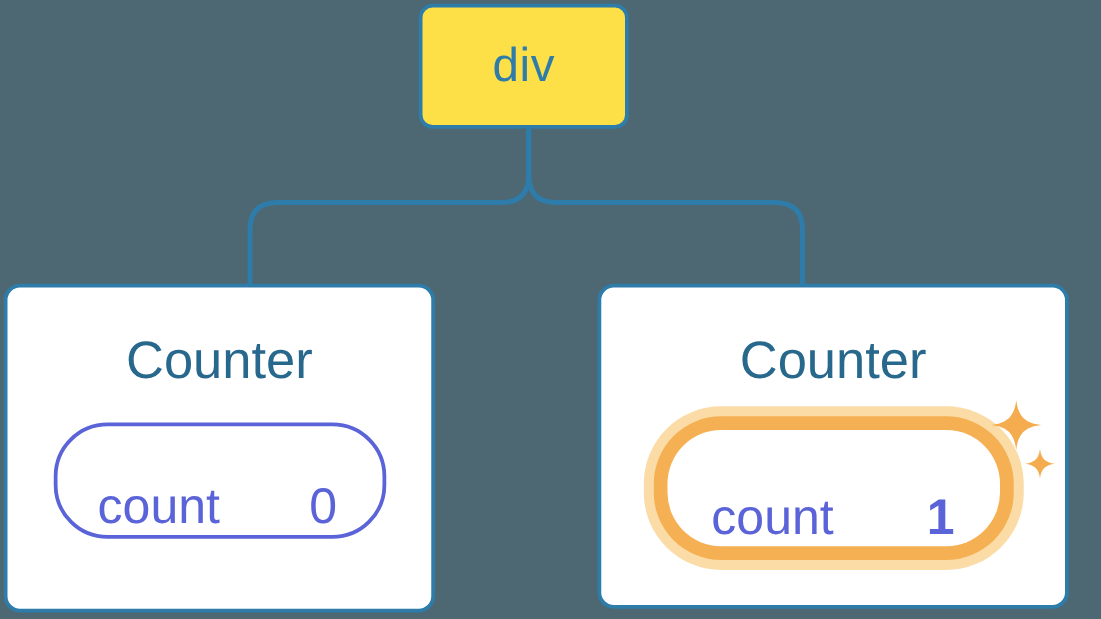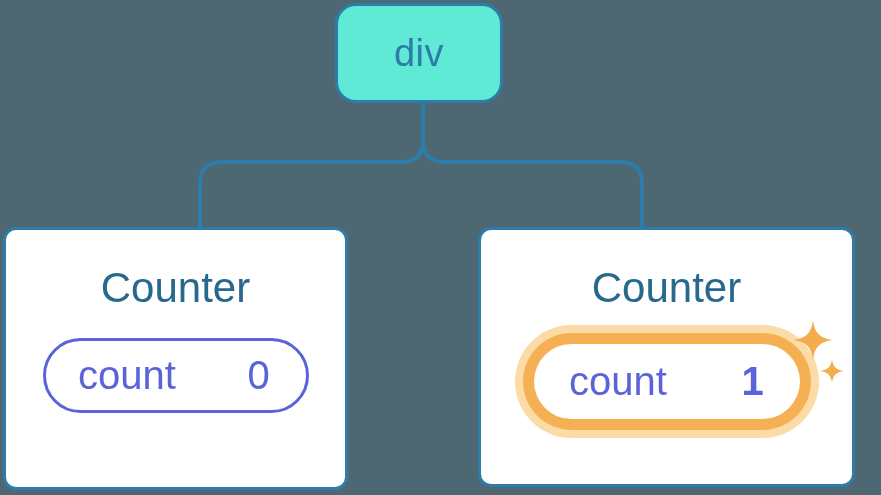--- a/index.html
+++ b/index.html
@@ -24,23 +24,23 @@
   .connector-svg path {
     fill: none;
     stroke: var(--line-blue);
     stroke-width: 4;
     stroke-linecap: round;
   }
   .root-node {
     position: absolute;
     left: 335px; top: 3px;
     width: 168px; height: 100px;
-    background: #5eead4;
+    background: #fde047;
     border: 3px solid var(--line-blue);
-    border-radius: 21px;
+    border-radius: 11px;
     display: flex; align-items: center; justify-content: center;
     color: var(--line-blue);
     font-size: 38px;
     font-weight: 500;
     letter-spacing: 0.5px;
   }
   .card {
     position: absolute;
     background: #ffffff;
     border: 3px solid var(--line-blue);
@@ -53,25 +53,25 @@
   .card.left  { left: 3px;   top: 227px; width: 345px; height: 263px; }
   .card.right { left: 478px; top: 227px; width: 377px; height: 260px; }
   .card-title {
     color: var(--title-blue);
     font-size: 42px;
     font-weight: 400;
     line-height: 1.15;
   }
   .pill {
     margin-top: 26px;
-    width: 266px; height: 75px;
+    width: 266px; height: 93px;
     background: #ffffff;
     border-radius: 43px;
     display: flex;
-    align-items: center;
+    align-items: flex-end;
     overflow: hidden;
   }
   .pill.plain { border: 3px solid var(--purple); }
   .pill.highlight {
     margin-top: 32px;
     border: none;
     box-shadow: 0 0 0 11px var(--orange), 0 0 0 19px var(--orange-glow);
   }
   .pill-key {
     flex: 1;

